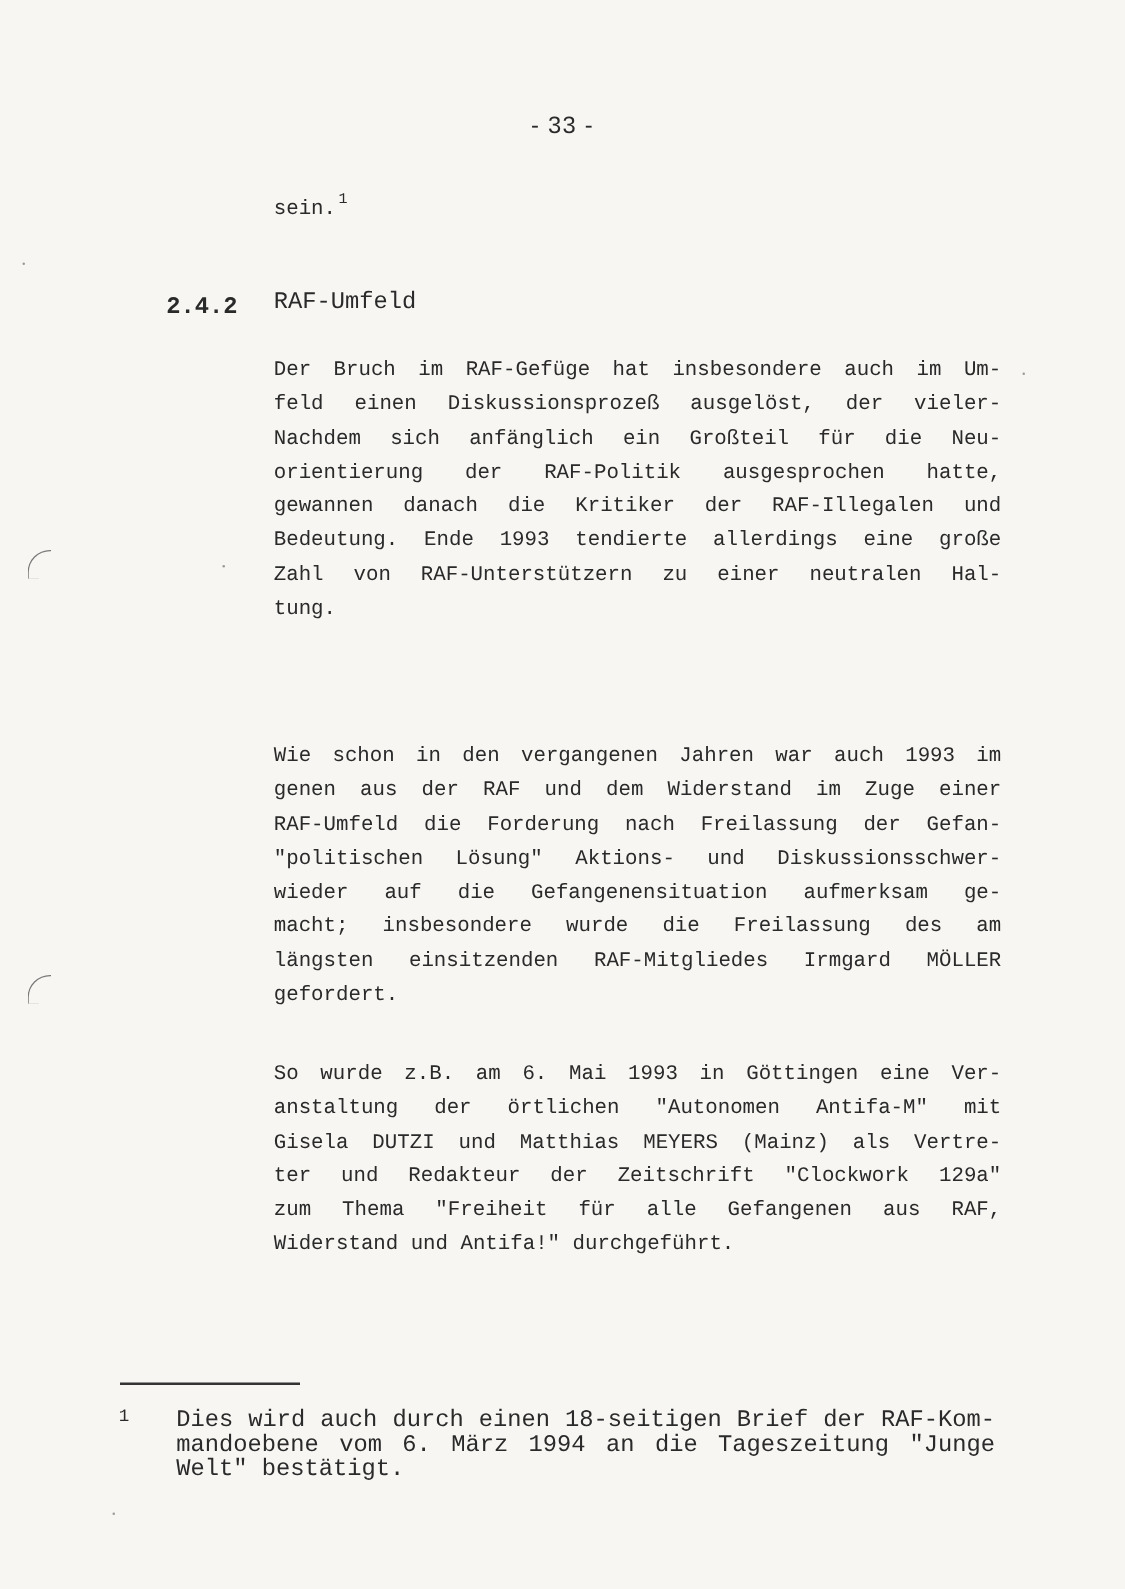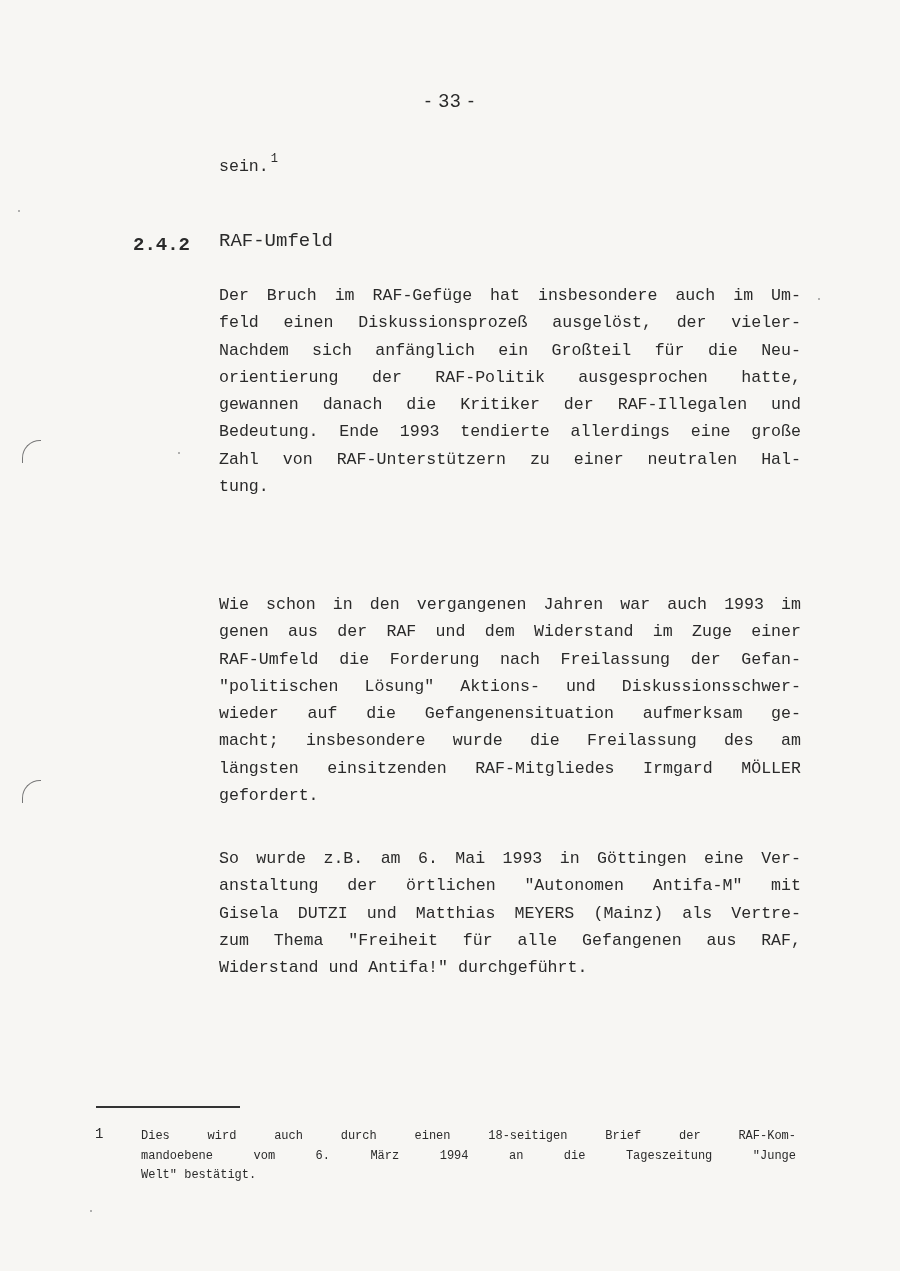--- a/index.html
+++ b/index.html
@@ -19,21 +19,21 @@
   .line {
     display: block; height: 27.3px; line-height: 27.3px;
     text-align: justify; text-align-last: justify; white-space: nowrap;
   }
   .line.last { text-align-last: left; }
   .sup { font-size: 12px; vertical-align: 9px; margin-left: 2px; }
   .section-number { position: absolute; left: 133px; top: 234px; font-size: 19px; font-weight: bold; }
   .section-title { position: absolute; left: 219px; top: 230px; font-size: 19px; }
   .fn-rule { position: absolute; left: 96px; top: 1106px; width: 144px; height: 1.5px; background: #333; }
   .fn-mark { position: absolute; left: 95px; top: 1126px; font-size: 14px; }
-  .fn-block { position: absolute; left: 141px; top: 1127px; width: 655px; font-size: 12px; }
+  .fn-block { position: absolute; left: 141px; top: 1127px; width: 655px; font-size: 19px; }
   .fn-block .line { height: 19.5px; line-height: 19.5px; }
   .binder { position: absolute; width: 18px; height: 22px; border: 1.5px solid #777; border-right: none; border-bottom: none; border-radius: 18px 0 0 0; }
   .speck { position: absolute; width: 2px; height: 2px; background: #999; border-radius: 50%; }
 </style>
 </head>
 <body>
 
 <div class="page-number">- 33 -</div>
 
 <div class="block" style="top:146px;">
@@ -62,20 +62,21 @@
   <span class="line">wieder auf die Gefangenensituation aufmerksam ge-</span>
   <span class="line">macht; insbesondere wurde die Freilassung des am</span>
   <span class="line">längsten einsitzenden RAF-Mitgliedes Irmgard MÖLLER</span>
   <span class="line last">gefordert.</span>
 </div>
 
 <div class="block" style="top:845px;">
   <span class="line">So wurde z.B. am 6. Mai 1993 in Göttingen eine Ver-</span>
   <span class="line">anstaltung der örtlichen "Autonomen Antifa-M" mit</span>
   <span class="line">Gisela DUTZI und Matthias MEYERS (Mainz) als Vertre-</span>
+  <span class="line">ter und Redakteur der Zeitschrift "Clockwork 129a"</span>
   <span class="line">zum Thema "Freiheit für alle Gefangenen aus RAF,</span>
   <span class="line last">Widerstand und Antifa!" durchgeführt.</span>
 </div>
 
 <div class="fn-rule"></div>
 <div class="fn-mark">1</div>
 <div class="fn-block">
   <span class="line">Dies wird auch durch einen 18-seitigen Brief der RAF-Kom-</span>
   <span class="line">mandoebene vom 6. März 1994 an die Tageszeitung "Junge</span>
   <span class="line last">Welt" bestätigt.</span>

